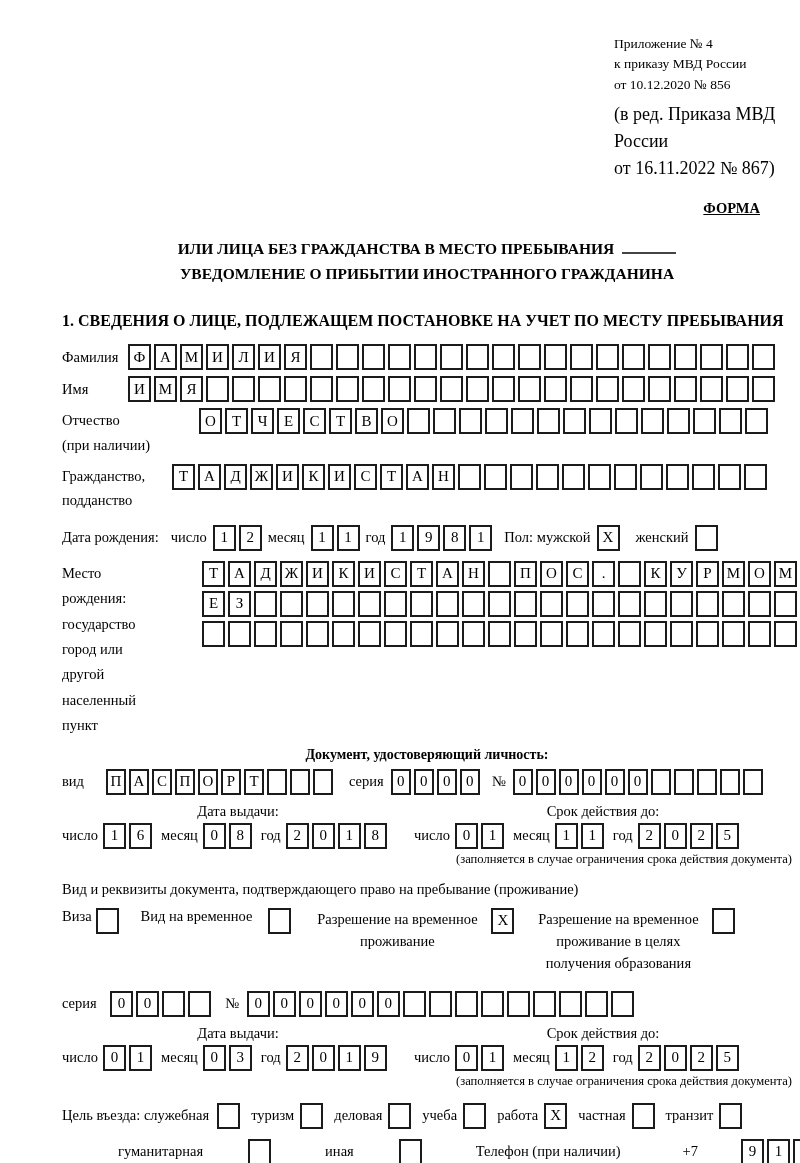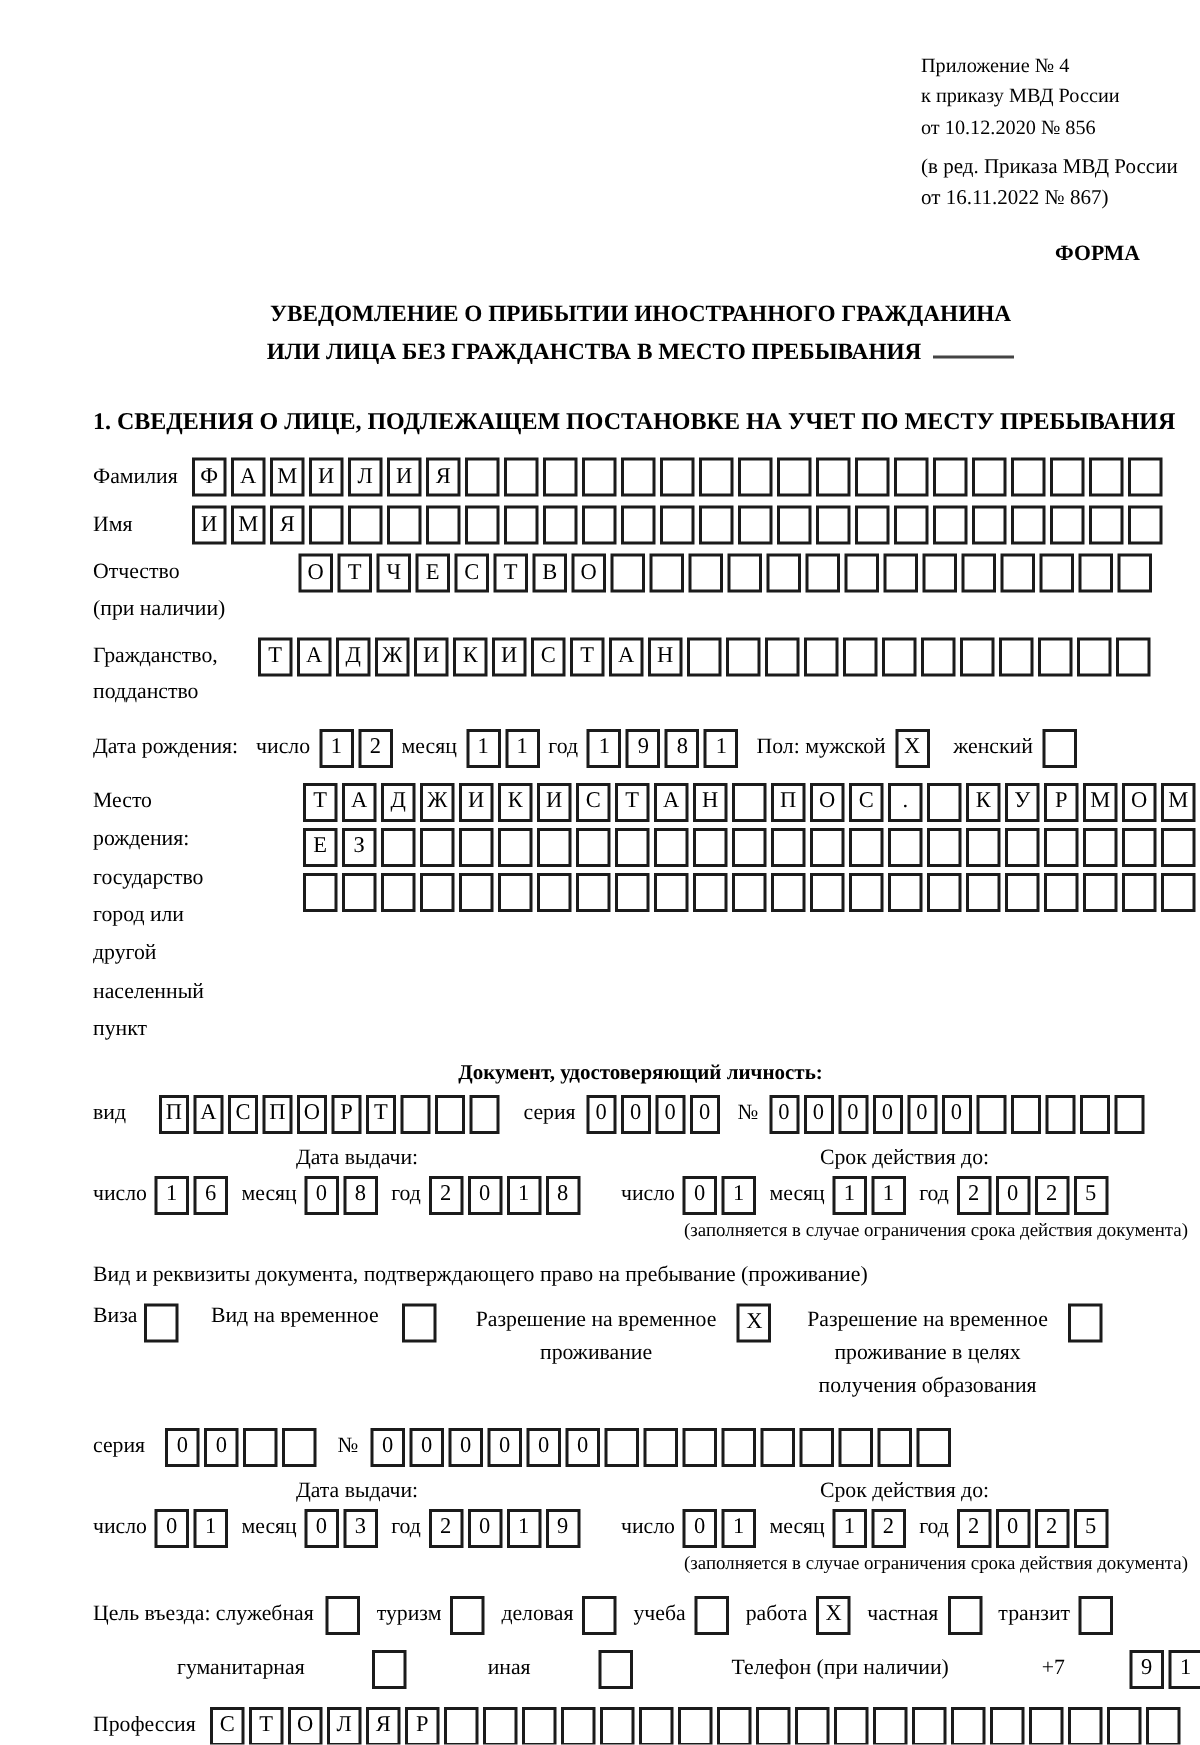--- a/index.html
+++ b/index.html
@@ -5,22 +5,22 @@
   html,body { margin:0; padding:0; background:#ffffff; }
   body {
     width:800px; height:1163px;
     font-family:"Liberation Serif", serif;
     color:#000; overflow:hidden;
   }
   .page { padding:34px 8px 0 62px; box-sizing:border-box; width:800px; }
 
   
   .hdr { margin-left:552px; font-size:13.5px; line-height:1.5; }
-  .hdr-sub { margin-left:552px; font-size:14px; line-height:1.5; margin-top:6px; }
-  .forma { text-align:right; padding-right:32px; font-weight:bold; font-size:14.5px; margin-top:18px; }
+  .hdr-sub { margin-left:552px; font-size:18px; line-height:1.5; margin-top:6px; }
+  .forma { text-align:right; padding-right:32px; font-weight:bold; font-size:14.5px; margin-top:18px;text-decoration:underline; }
 
   
   .title { text-align:center; font-weight:bold; font-size:15.5px; line-height:1.6; margin-top:20px; }
   .blank-line { display:inline-block; width:54px; border-bottom:2px solid #444; height:0.9em; margin-left:8px; }
 
   .sec-heading { font-weight:bold; font-size:16px; margin-top:26px; white-space:nowrap; }
 
   
   .row { display:flex; align-items:center; margin-top:6px; }
   .row-top { align-items:flex-start; }
@@ -64,21 +64,21 @@
   .permit-text { width:172px; text-align:center; font-size:14.5px; line-height:1.55; }
   .permits .grp { display:flex; align-items:flex-start; }
   .permits .g2 { margin-left:22px; } .permits .g3 { margin-left:20px; } .permits .g4 { margin-left:18px; }
 
   
   .goal-row .opt { margin-left:11px; margin-right:6px; }
   .goal-row .first { margin-right:8px; }
   .goal-row2 { padding-left:56px; }
   .goal-row2 .opt { margin-right:7px; }
   .goal-row2 .opt2 { margin-left:16px; margin-right:7px; }
-  .tel-label { margin-left:28px; }
+  .tel-label { margin-left:16px; }
   .tel-prefix { margin-left:24px; margin-right:5px; }
 
   .mt12 { margin-top:12px; } .mt14 { margin-top:14px; } .mt16 { margin-top:16px; } .mt10 { margin-top:10px;gap:38px; }
 </style>
 </head>
 <body>
 
 <div class="page">
 
   <div class="hdr">
@@ -86,24 +86,24 @@
     <div>к приказу МВД России</div>
     <div>от 10.12.2020 № 856</div>
   </div>
   <div class="hdr-sub">
     <div>(в ред. Приказа МВД России</div>
     <div>от 16.11.2022 № 867)</div>
   </div>
   <div class="forma">ФОРМА</div>
 
   <div class="title">
-    <div>УВЕДОМЛЕНИЕ О ПРИБЫТИИ ИНОСТРАННОГО ГРАЖДАНИНА</div>
     <div>
       <span>ИЛИ ЛИЦА БЕЗ ГРАЖДАНСТВА В МЕСТО ПРЕБЫВАНИЯ</span><span class="blank-line"></span>
     </div>
+    <div>УВЕДОМЛЕНИЕ О ПРИБЫТИИ ИНОСТРАННОГО ГРАЖДАНИНА</div>
   </div>
 
   <div class="sec-heading">1. СВЕДЕНИЯ О ЛИЦЕ, ПОДЛЕЖАЩЕМ ПОСТАНОВКЕ НА УЧЕТ ПО МЕСТУ ПРЕБЫВАНИЯ</div>
 
   <div class="row mt14">
     <span class="lbl lblw66">Фамилия</span>
     <span class="cells">
         <span class="cell">Ф</span>
         <span class="cell">А</span>
         <span class="cell">М</span>

